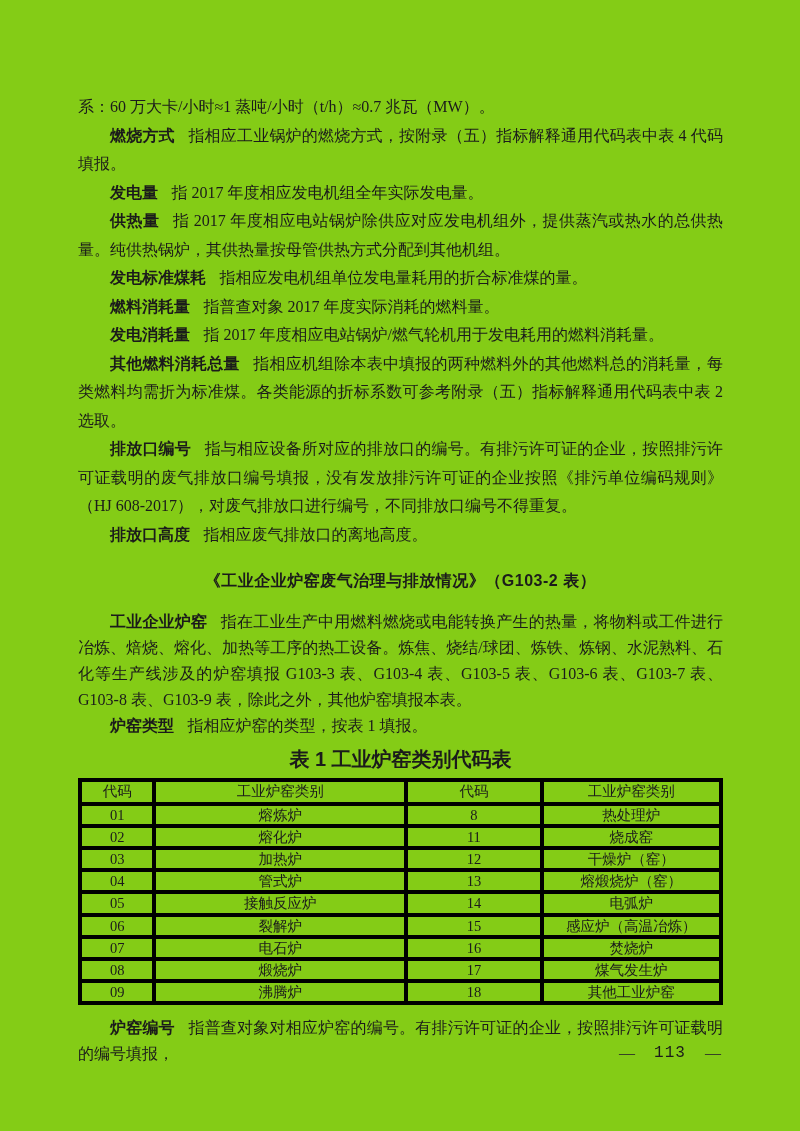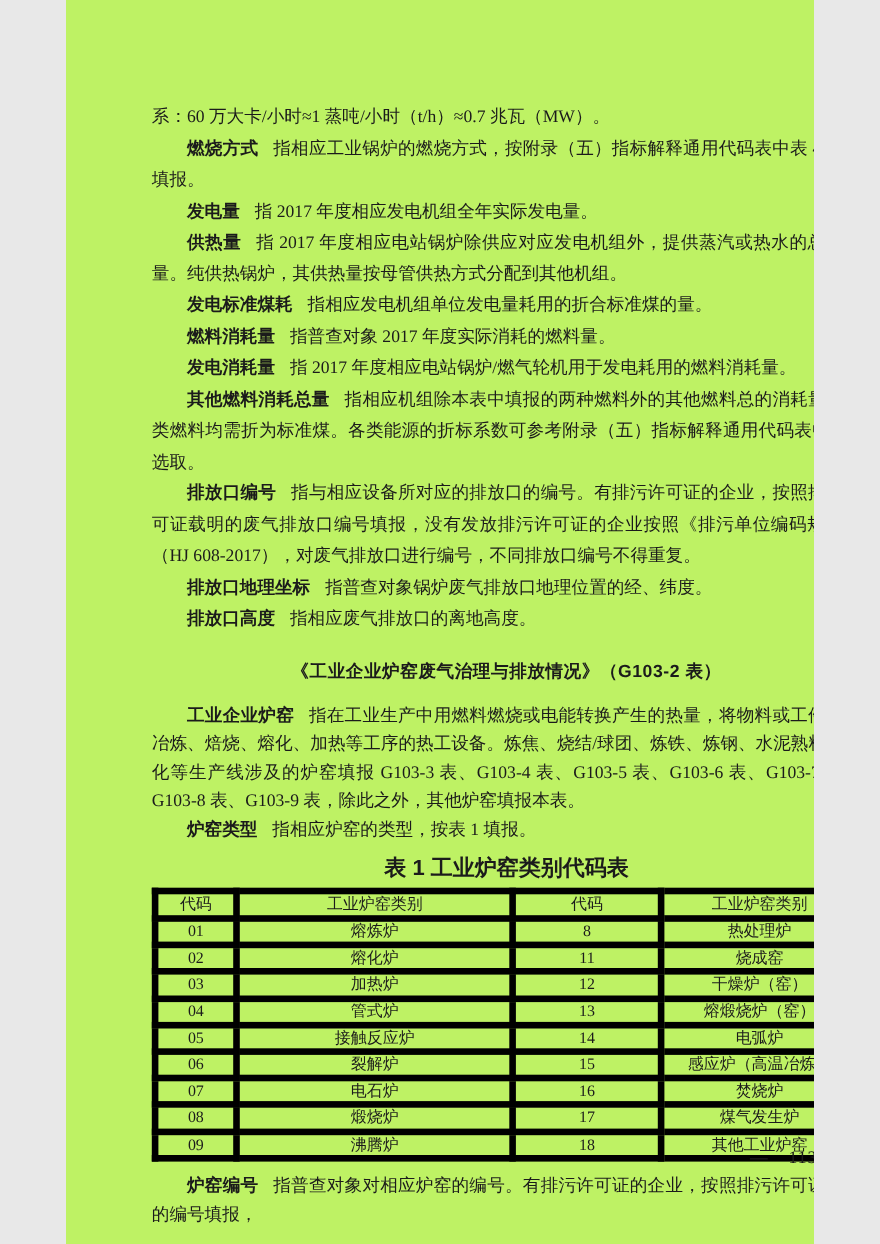--- a/index.html
+++ b/index.html
@@ -1,20 +1,20 @@
 <!DOCTYPE html>
 <html><head>
 <meta charset="utf-8">
 <style>
   html, body { margin: 0; padding: 0; background: #e8e8e8; }
   .page {
     position: relative;
-    width: 680px; height: 1131px;
+    width: 800px; height: 1131px;
     margin: 0 auto;
-    background: #bef264;
+    background: #84cc16;
     font-family: "Liberation Serif", serif;
     color: #1b1b1b;
     overflow: hidden;
   }
   .content {
     position: absolute;
     left: 78px; top: 93px;
     width: 645px;
   }
   .s1 { font-size: 16px; line-height: 28.5px; text-align: justify; }
@@ -41,21 +41,21 @@
     text-align: center;
     margin: 7px 0 5px 0;
   }
   table.code-table {
     border-collapse: collapse;
     width: 100%;
     table-layout: fixed;
     font-size: 14.5px;
   }
   .code-table th, .code-table td {
-    border: 6px solid #000000;
+    border: 4px solid #000000;
     text-align: center;
     vertical-align: middle;
     padding: 0;
     height: 18.2px;
     line-height: 18.2px;
     font-weight: normal;
     overflow: hidden;
     white-space: nowrap;
   }
   .code-table th { height: 19.5px; line-height: 19.5px; }
@@ -64,39 +64,38 @@
     position: absolute;
     top: 1044px;
     left: 595px;
     width: 150px;
     font-size: 16px;
     display: flex;
     align-items: center;
     justify-content: center;
   }
   .footer .dash { letter-spacing: 0; color: #2a2a2a; }
-  .footer .num { margin: 0 19px; letter-spacing: 1px; }
+  .footer .num { margin: 0 19px; letter-spacing: 1px; font-family: Liberation Mono, monospace; }
 </style>
 </head>
 <body>
 
 <div class="page">
   <div class="content">
 
     <div class="s1">
       <p class="para no-indent"><span>系：60 万大卡/小时≈1 蒸吨/小时（t/h）≈0.7 兆瓦（MW）。</span></p>
       <p class="para"><span class="term">燃烧方式</span><span>指相应工业锅炉的燃烧方式，按附录（五）指标解释通用代码表中表 4 代码填报。</span></p>
       <p class="para"><span class="term">发电量</span><span>指 2017 年度相应发电机组全年实际发电量。</span></p>
       <p class="para"><span class="term">供热量</span><span>指 2017 年度相应电站锅炉除供应对应发电机组外，提供蒸汽或热水的总供热量。纯供热锅炉，其供热量按母管供热方式分配到其他机组。</span></p>
       <p class="para"><span class="term">发电标准煤耗</span><span>指相应发电机组单位发电量耗用的折合标准煤的量。</span></p>
       <p class="para"><span class="term">燃料消耗量</span><span>指普查对象 2017 年度实际消耗的燃料量。</span></p>
       <p class="para"><span class="term">发电消耗量</span><span>指 2017 年度相应电站锅炉/燃气轮机用于发电耗用的燃料消耗量。</span></p>
       <p class="para"><span class="term">其他燃料消耗总量</span><span>指相应机组除本表中填报的两种燃料外的其他燃料总的消耗量，每类燃料均需折为标准煤。各类能源的折标系数可参考附录（五）指标解释通用代码表中表 2 选取。</span></p>
       <p class="para"><span class="term">排放口编号</span><span>指与相应设备所对应的排放口的编号。有排污许可证的企业，按照排污许可证载明的废气排放口编号填报，没有发放排污许可证的企业按照《排污单位编码规则》（HJ 608-2017），对废气排放口进行编号，不同排放口编号不得重复。</span></p>
-      <p class="para"><span class="term">排放口地理坐标</span><span>指普查对象锅炉废气排放口地理位置的经、纬度。</span></p>
       <p class="para"><span class="term">排放口高度</span><span>指相应废气排放口的离地高度。</span></p>
     </div>
 
     <h1 class="heading">《工业企业炉窑废气治理与排放情况》（G103-2 表）</h1>
 
     <div class="s2">
       <p class="para"><span class="term">工业企业炉窑</span><span>指在工业生产中用燃料燃烧或电能转换产生的热量，将物料或工件进行冶炼、焙烧、熔化、加热等工序的热工设备。炼焦、烧结/球团、炼铁、炼钢、水泥熟料、石化等生产线涉及的炉窑填报 G103-3 表、G103-4 表、G103-5 表、G103-6 表、G103-7 表、G103-8 表、G103-9 表，除此之外，其他炉窑填报本表。</span></p>
       <p class="para"><span class="term">炉窑类型</span><span>指相应炉窑的类型，按表 1 填报。</span></p>
     </div>
 

